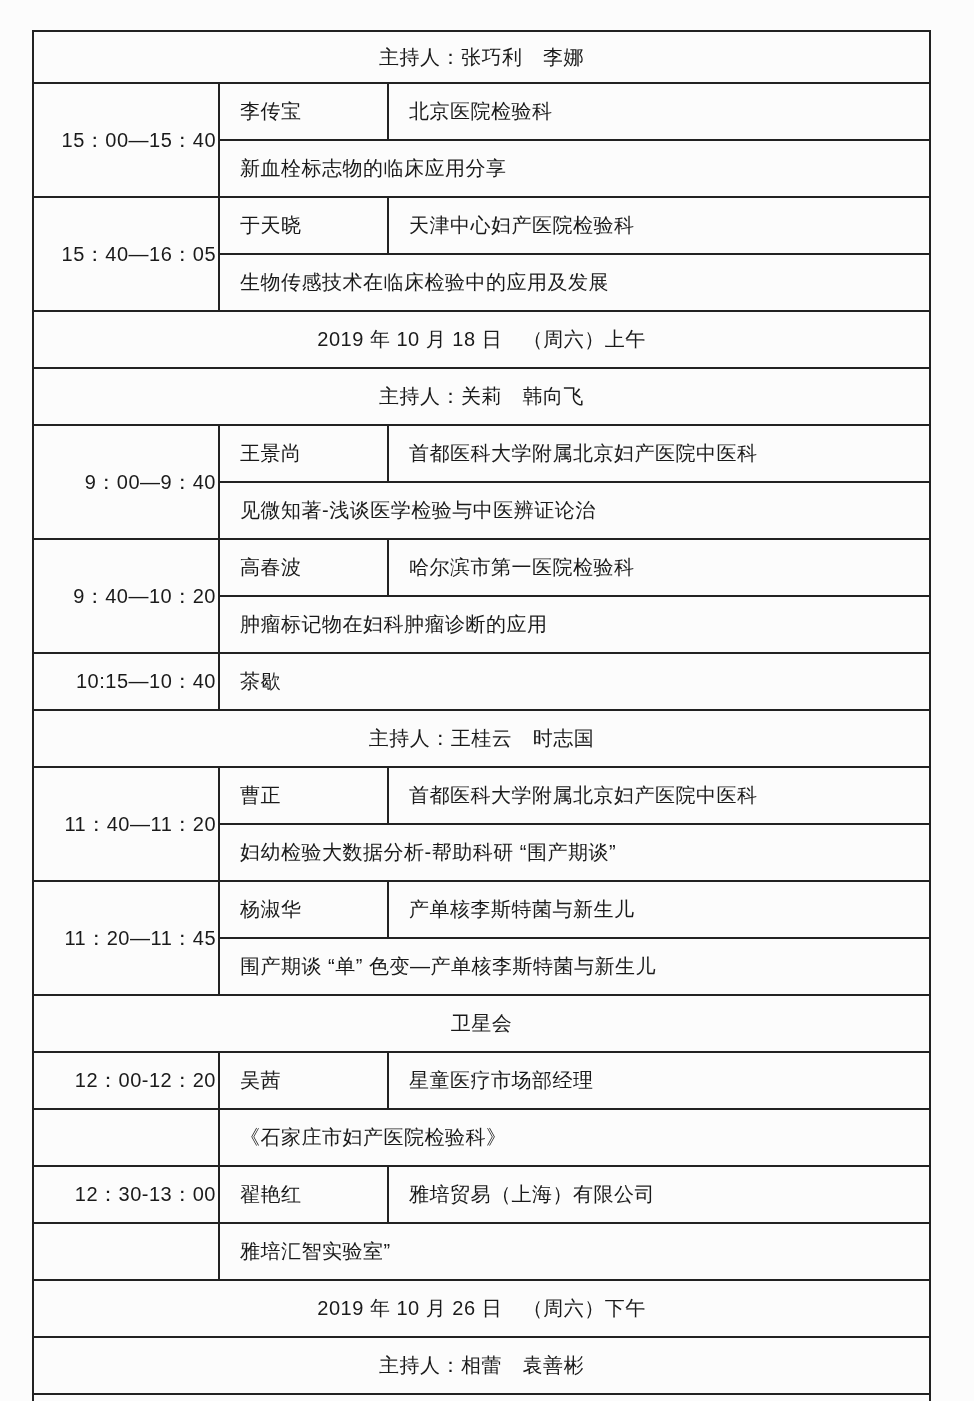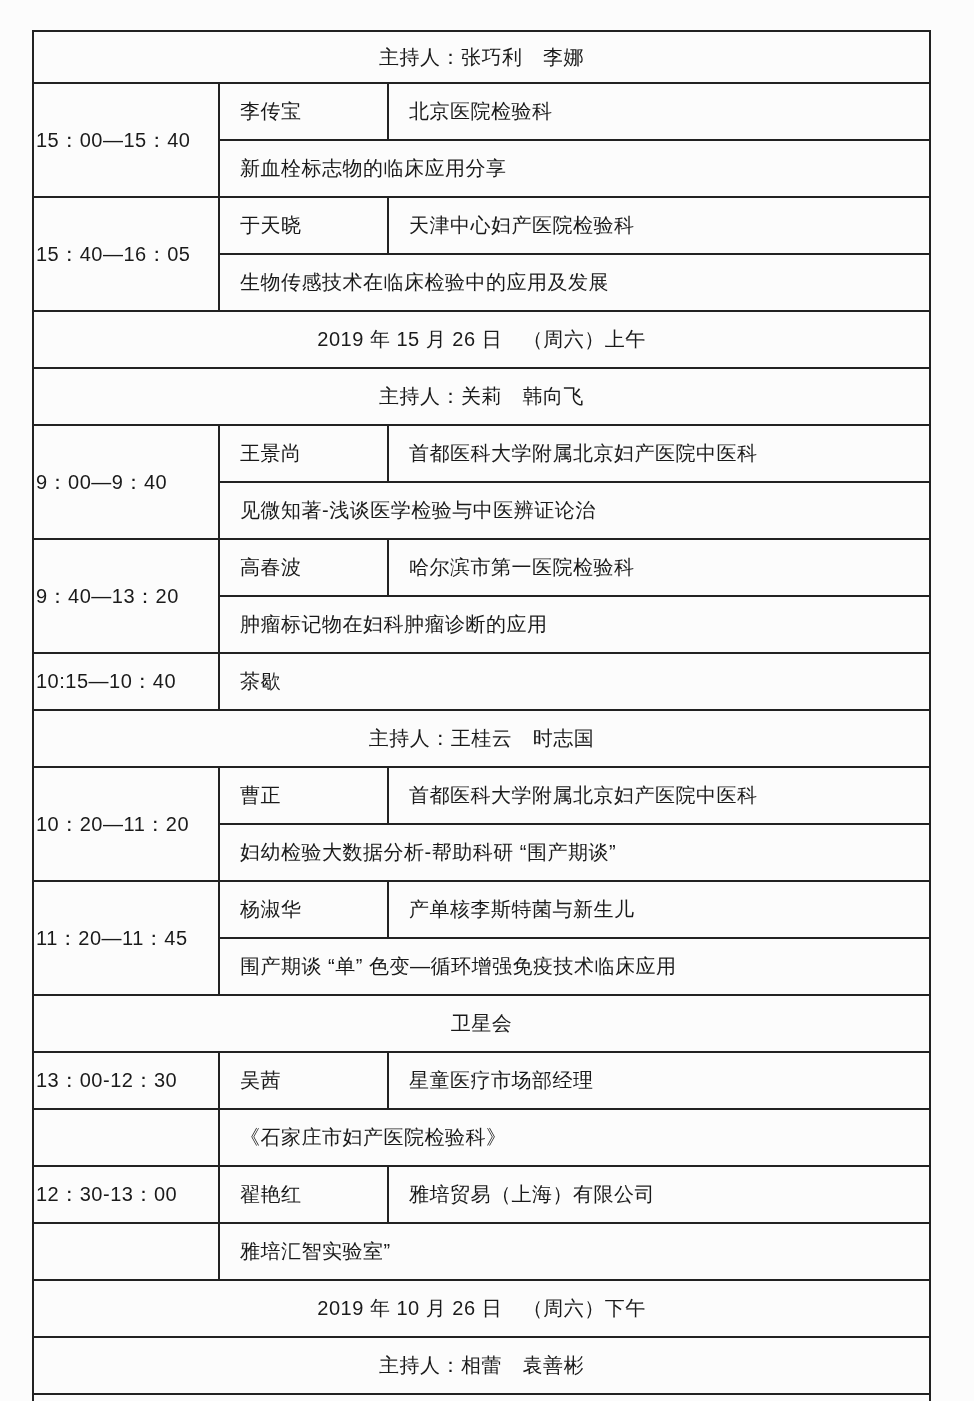--- a/index.html
+++ b/index.html
@@ -36,21 +36,21 @@
     letter-spacing: 0.5px;
     overflow: hidden;
     white-space: nowrap;
   }
   tr.r-first td { height: 50px; }
   td.center {
     text-align: center;
     padding: 0 14px;
   }
   td.time {
-    text-align: left;
+    text-align: right;
     padding: 0 2px;
   }
   td.empty { padding: 0; }
   tr.partial td {
     height: 70px;
     border-bottom: none;
   }
 </style>
 </head>
 <body>
@@ -79,78 +79,78 @@
     <tr>
       <td rowspan="2" class="time">15：40—16：05</td>
       <td>于天晓</td>
       <td>天津中心妇产医院检验科</td>
     </tr>
     <tr>
       <td colspan="2">生物传感技术在临床检验中的应用及发展</td>
     </tr>
 
     <tr>
-      <td colspan="3" class="center">2019 年 15 月 26 日　（周六）上午</td>
+      <td colspan="3" class="center">2019 年 10 月 18 日　（周六）上午</td>
     </tr>
 
     <tr>
       <td colspan="3" class="center">主持人：关莉　韩向飞</td>
     </tr>
 
     <tr>
       <td rowspan="2" class="time">9：00—9：40</td>
       <td>王景尚</td>
       <td>首都医科大学附属北京妇产医院中医科</td>
     </tr>
     <tr>
       <td colspan="2">见微知著-浅谈医学检验与中医辨证论治</td>
     </tr>
 
     <tr>
-      <td rowspan="2" class="time">9：40—13：20</td>
+      <td rowspan="2" class="time">9：40—10：20</td>
       <td>高春波</td>
       <td>哈尔滨市第一医院检验科</td>
     </tr>
     <tr>
       <td colspan="2">肿瘤标记物在妇科肿瘤诊断的应用</td>
     </tr>
 
     <tr>
       <td class="time">10:15—10：40</td>
       <td colspan="2">茶歇</td>
     </tr>
 
     <tr>
       <td colspan="3" class="center">主持人：王桂云　时志国</td>
     </tr>
 
     <tr>
-      <td rowspan="2" class="time">10：20—11：20</td>
+      <td rowspan="2" class="time">11：40—11：20</td>
       <td>曹正</td>
       <td>首都医科大学附属北京妇产医院中医科</td>
     </tr>
     <tr>
       <td colspan="2">妇幼检验大数据分析-帮助科研 “围产期谈”</td>
     </tr>
 
     <tr>
       <td rowspan="2" class="time">11：20—11：45</td>
       <td>杨淑华</td>
       <td>产单核李斯特菌与新生儿</td>
     </tr>
     <tr>
-      <td colspan="2">围产期谈 “单” 色变—循环增强免疫技术临床应用</td>
+      <td colspan="2">围产期谈 “单” 色变—产单核李斯特菌与新生儿</td>
     </tr>
 
     <tr>
       <td colspan="3" class="center">卫星会</td>
     </tr>
 
     <tr>
-      <td class="time">13：00-12：30</td>
+      <td class="time">12：00-12：20</td>
       <td>吴茜</td>
       <td>星童医疗市场部经理</td>
     </tr>
     <tr>
       <td class="empty"></td>
       <td colspan="2">《石家庄市妇产医院检验科》</td>
     </tr>
 
     <tr>
       <td class="time">12：30-13：00</td>

